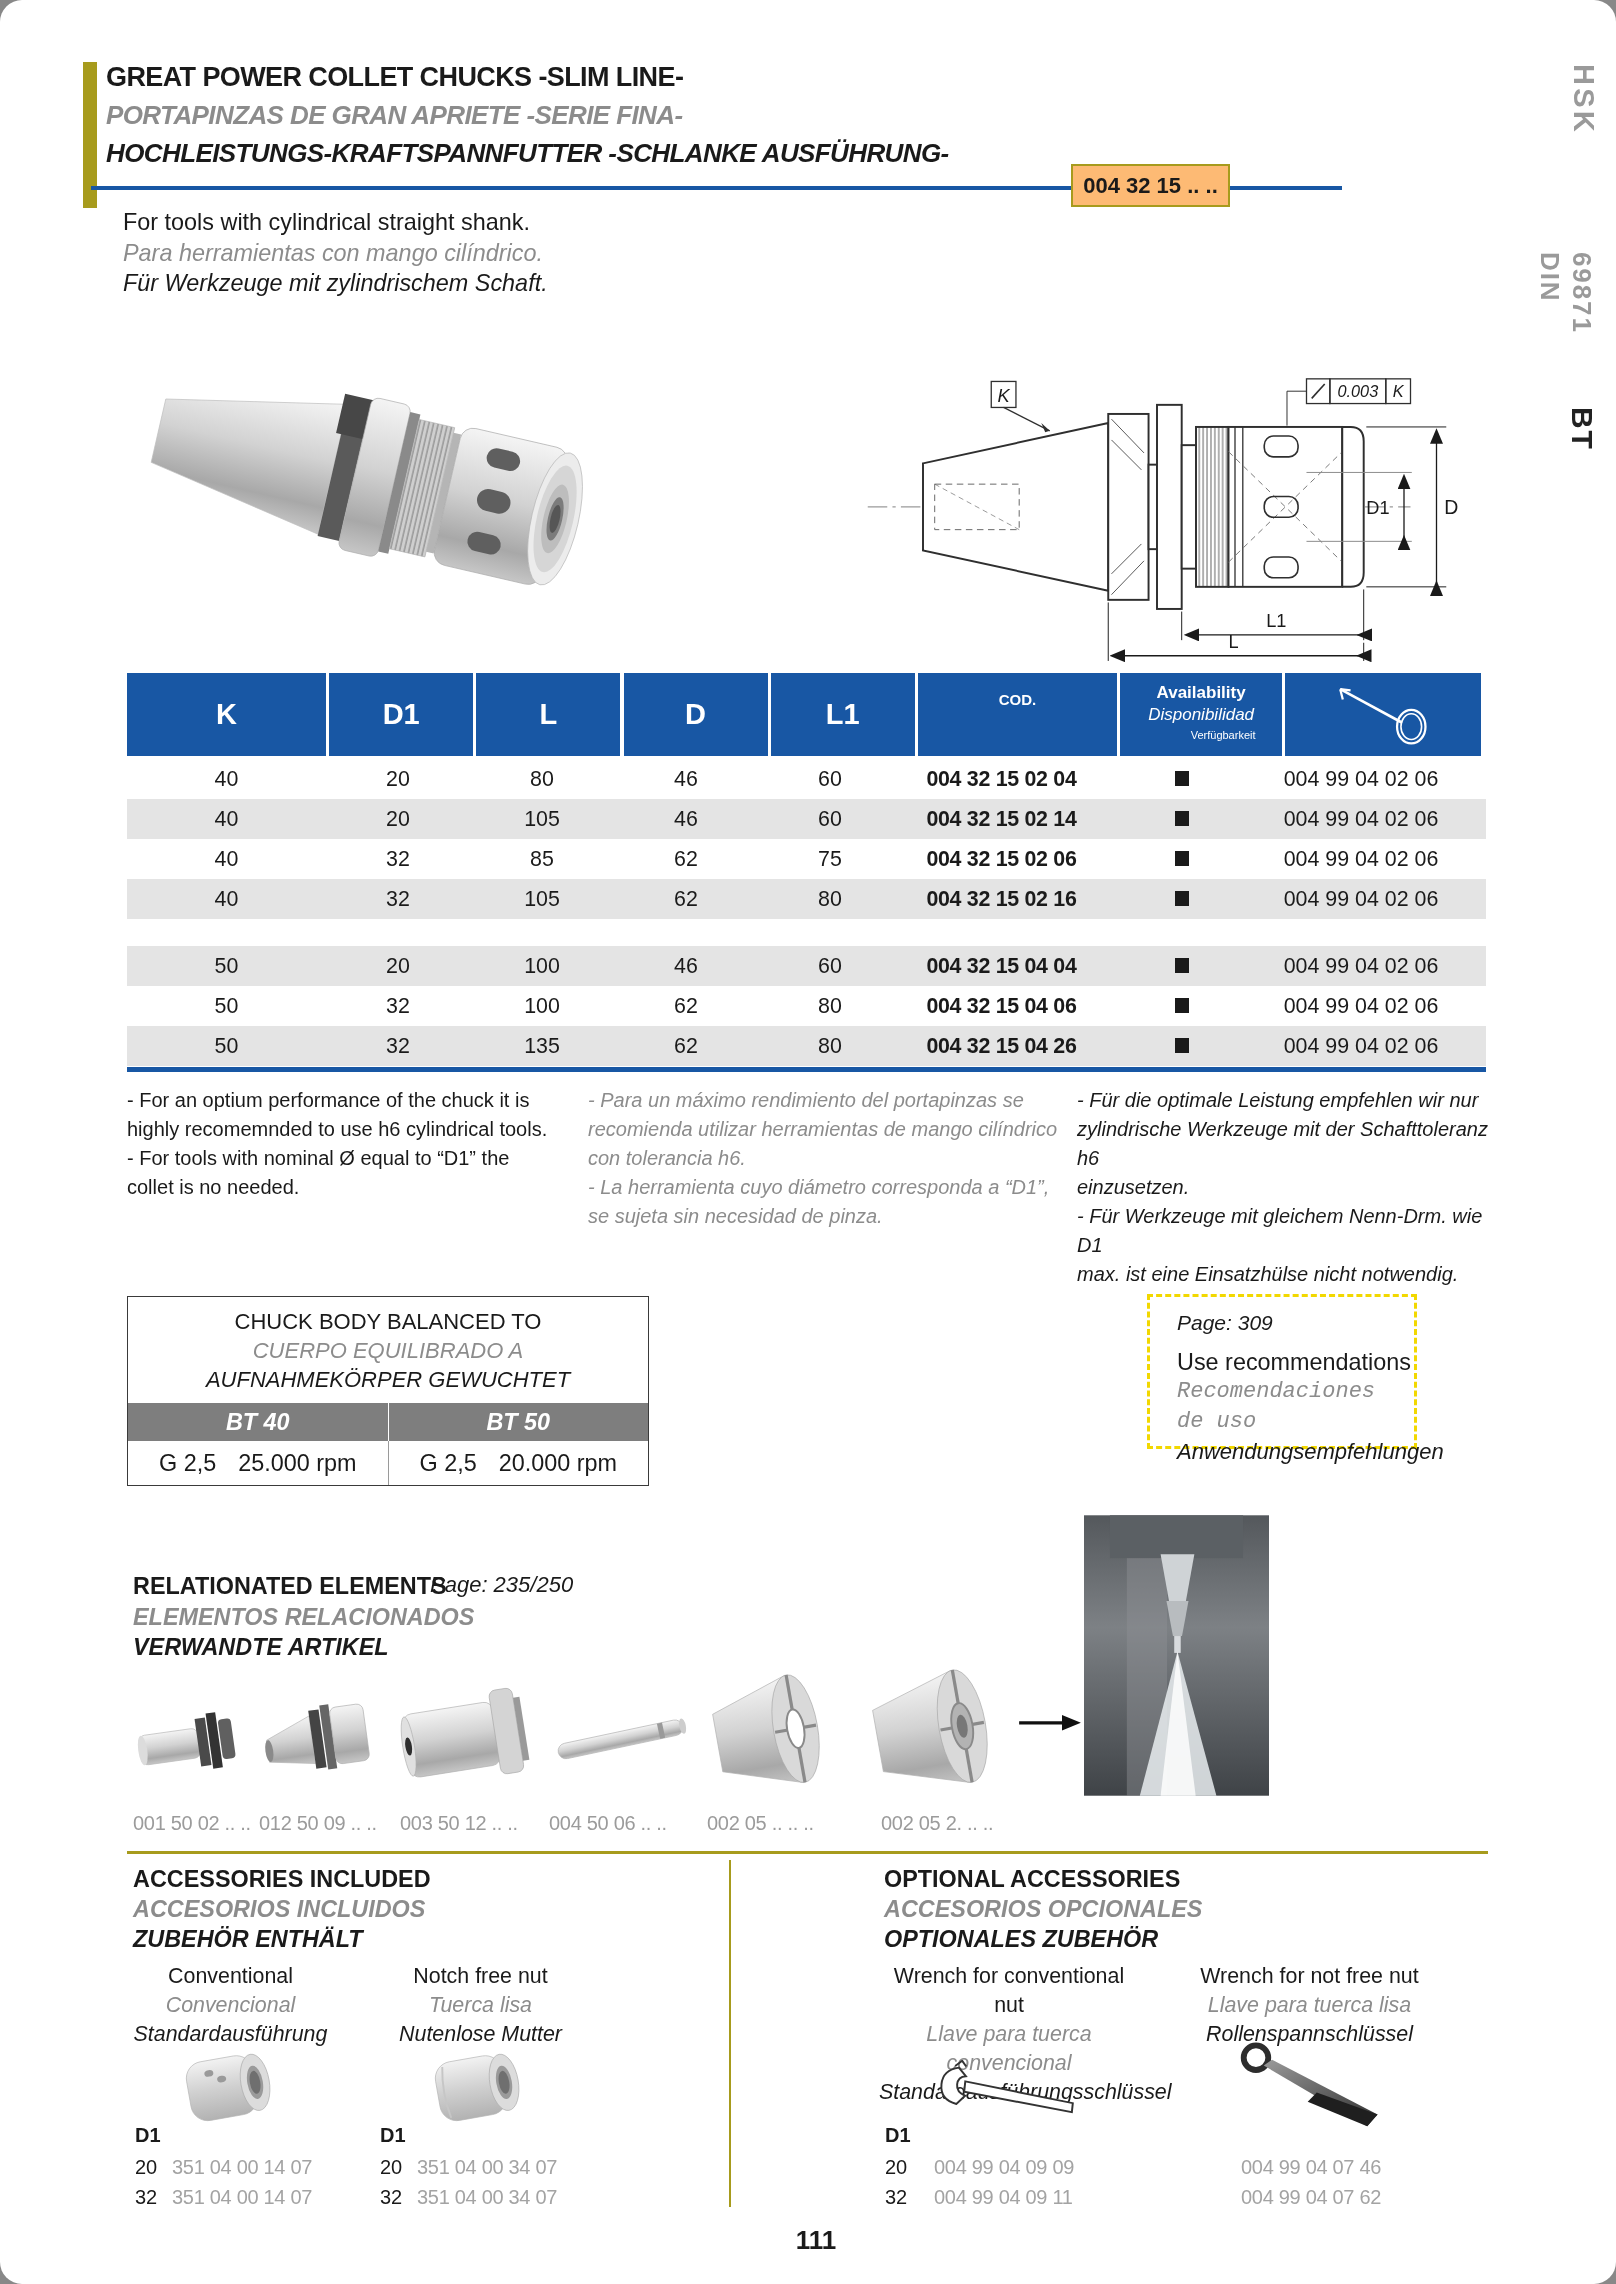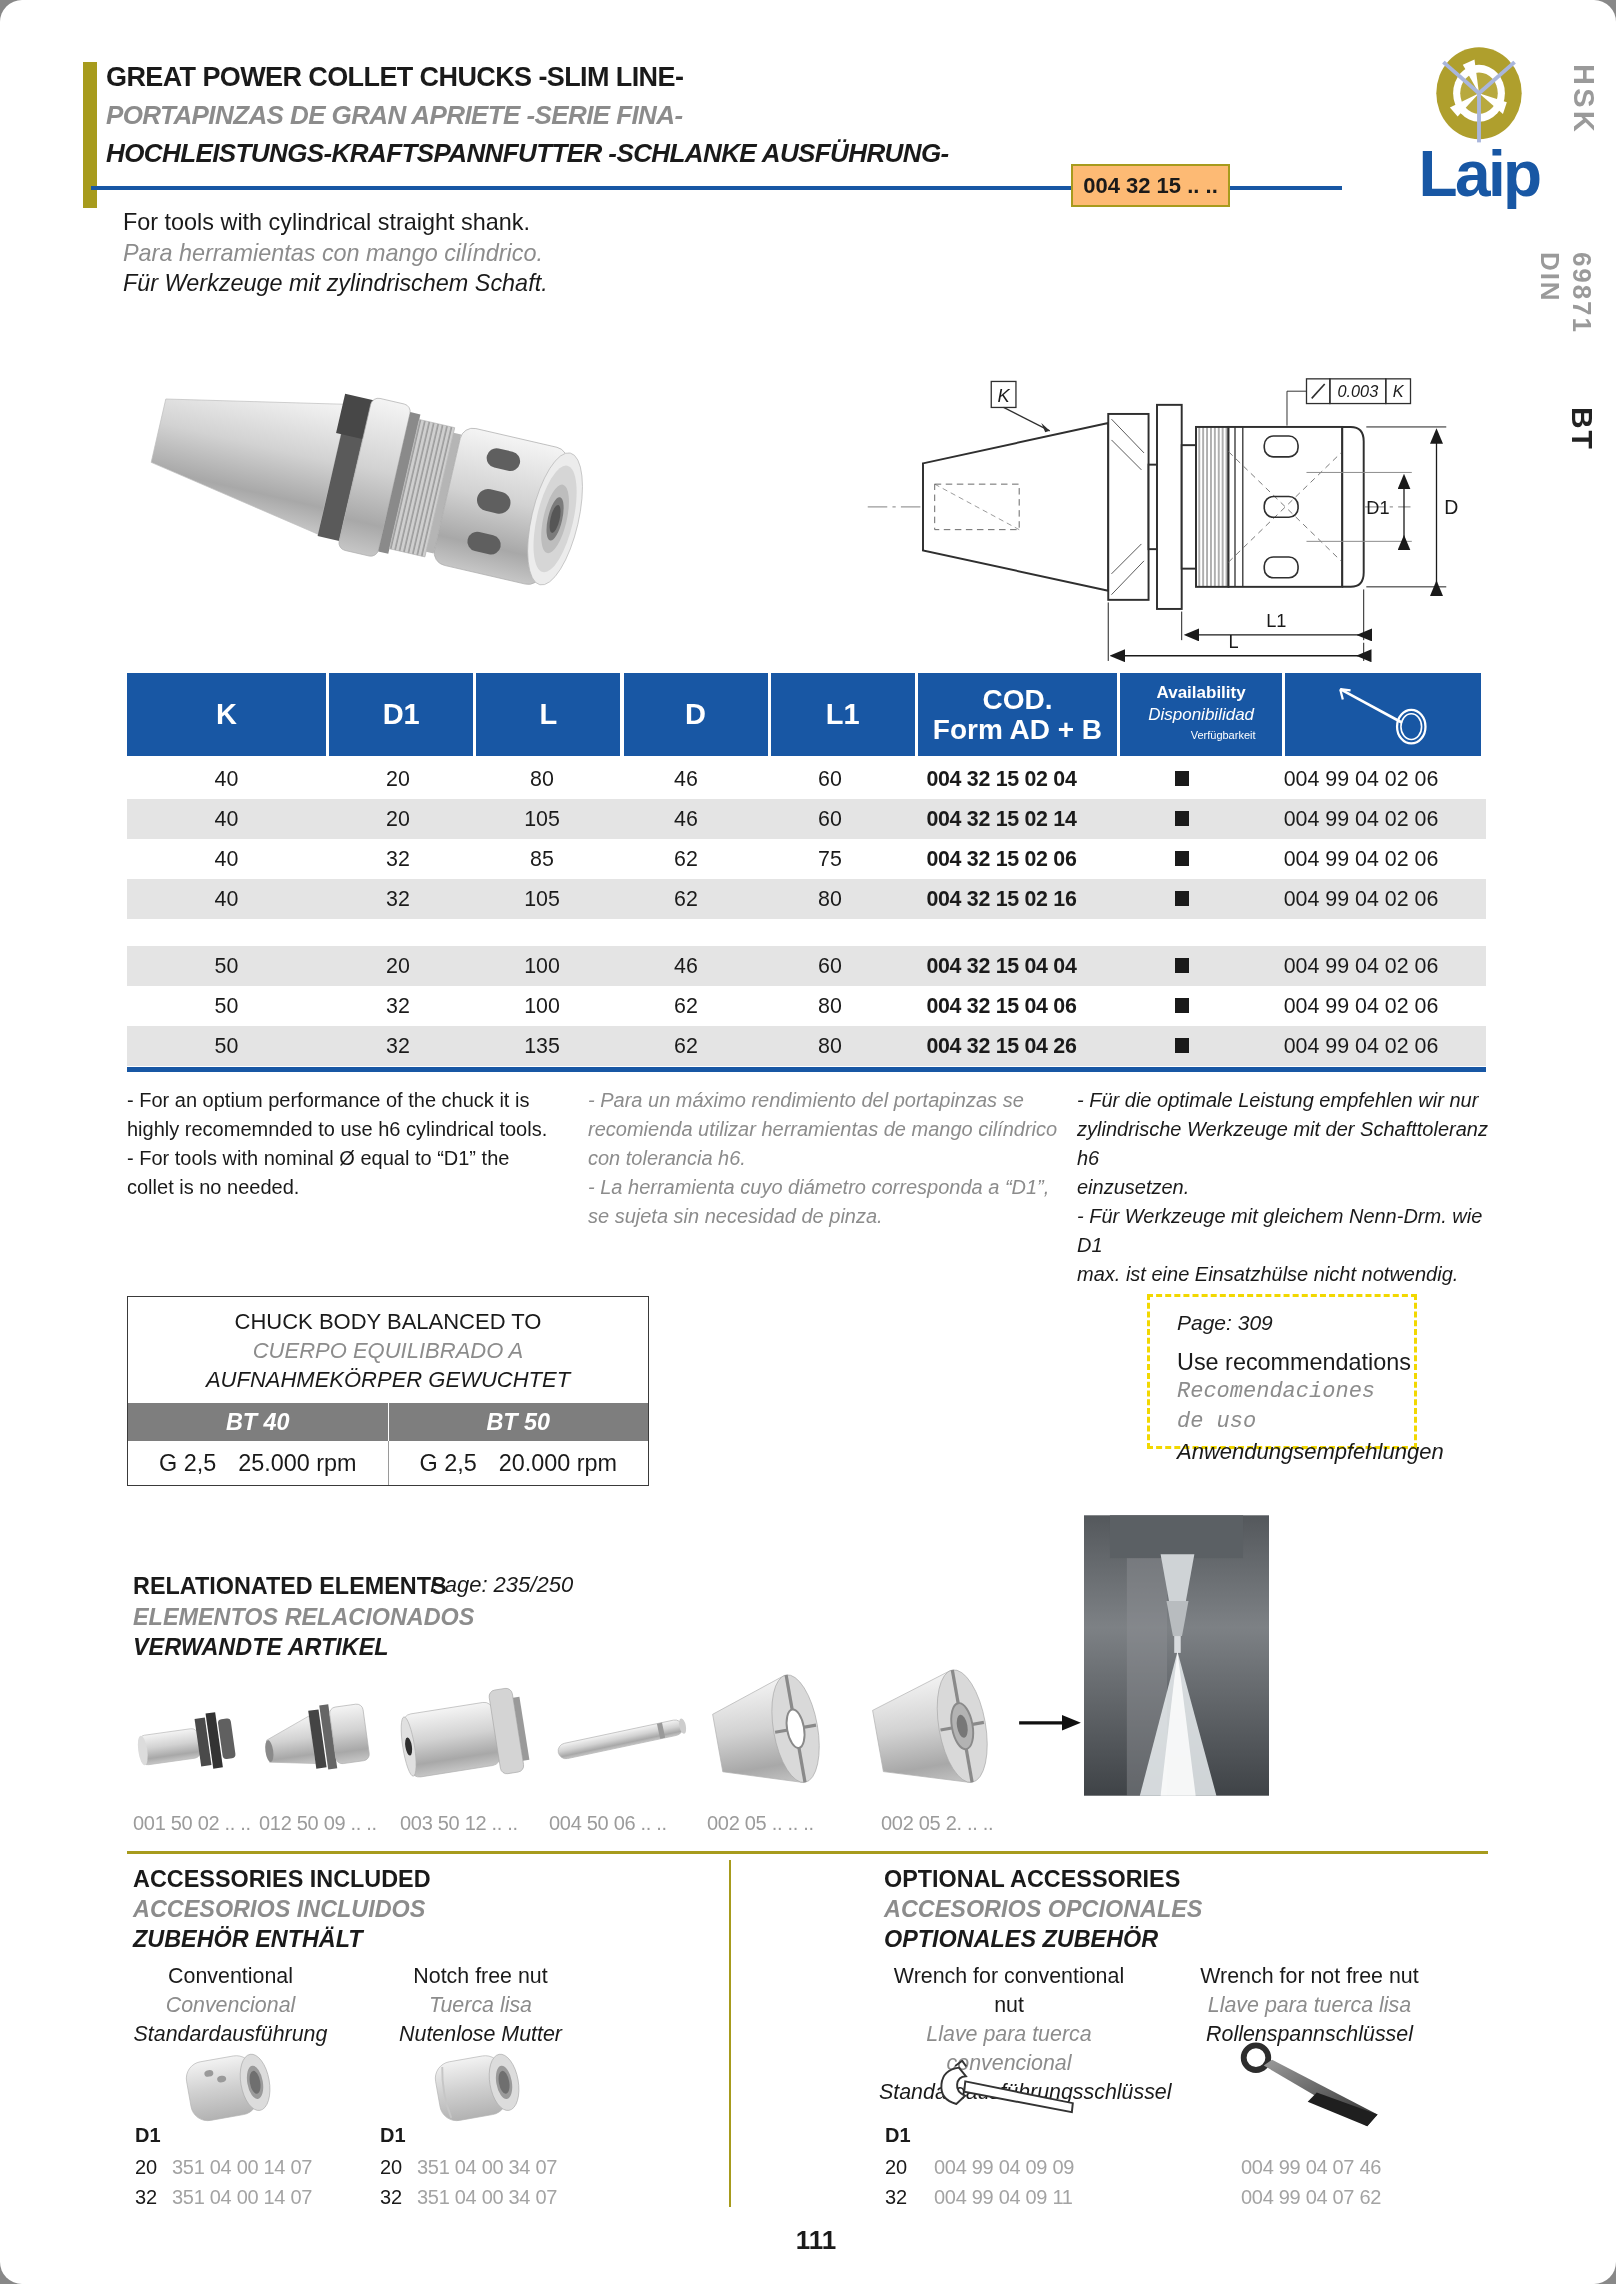--- a/index.html
+++ b/index.html
@@ -27,21 +27,21 @@
 
   .intro{left:123px;top:207px;font-size:23.4px;line-height:30.5px;}
 
   
   .maintable{left:127px;top:673px;width:1359px;}
   .thead{display:flex;gap:3.2px;height:83px;}
   .th{background:#1857A4;color:#fff;display:flex;flex-direction:column;align-items:center;justify-content:center;}
   .w1{width:199px;} .w2{width:144px;} .w3{width:144px;} .w4{width:144px;} .w5{width:144px;}
   .w6{width:199px;} .w7{width:162px;} .w8{width:196px;}
   .th-big{font-size:29px;font-weight:bold;}
-  .th-cod{font-size:28px;font-weight:bold;line-height:30px;}
+  .th-cod{font-size:15px;font-weight:bold;line-height:30px;margin-top:48px;}
   .th-av1{font-size:17px;font-weight:bold;line-height:21.4px;}
   .th-av2{font-size:17px;font-style:italic;line-height:21.4px;}
   .th-av3{font-size:11px;line-height:21.4px;margin-left:44px;}
   .tbody{margin-top:3.2px;}
   .trow{display:flex;height:40px;align-items:center;}
   .trow.even{background:#E4E4E4;}
   .c{text-align:center;font-size:21.4px;}
   .c.cod{font-weight:bold;letter-spacing:-0.3px;}
   .sq{display:inline-block;width:14.3px;height:14.3px;background:#1a1a1a;}
   .tgap{height:27px;}
@@ -94,38 +94,20 @@
 
 <div class="page">
 
   <div class="abs olive-bar"></div>
   <div class="abs title-en">GREAT POWER COLLET CHUCKS  -SLIM LINE-</div>
   <div class="abs title-es">PORTAPINZAS DE GRAN APRIETE  -SERIE FINA-</div>
   <div class="abs title-de">HOCHLEISTUNGS-KRAFTSPANNFUTTER  -SCHLANKE AUSFÜHRUNG-</div>
   <div class="abs blue-rule"></div>
   <div class="abs code-box">004 32 15 .. ..</div>
 
-  <div class="abs logo">
-    <svg width="110" height="99" viewBox="0 0 170 152">
-      <ellipse cx="85" cy="74" rx="66" ry="71" fill="#AF9F2D"></ellipse>
-      <ellipse cx="85" cy="74" rx="40" ry="44" fill="#ffffff"></ellipse>
-      <ellipse cx="85" cy="74" rx="29" ry="32" fill="#B8A93E"></ellipse>
-      <g fill="#ffffff">
-        <polygon points="85,74 60,30 78,22"></polygon>
-        <polygon points="85,74 128,88 122,106"></polygon>
-        <polygon points="85,74 52,110 40,96"></polygon>
-      </g>
-      <g stroke="#A9B6DC" stroke-width="6" fill="none">
-        <line x1="85" y1="74" x2="85" y2="150"></line>
-        <line x1="85" y1="74" x2="30" y2="26"></line>
-        <line x1="85" y1="74" x2="140" y2="26"></line>
-      </g>
-    </svg>
-    <div class="logo-word">Laip</div>
-  </div>
 
   <div class="abs vtext lbl-hsk">HSK</div>
   <div class="abs vtext lbl-din">DIN</div>
   <div class="abs vtext lbl-dinnum">69871</div>
   <div class="abs vtext lbl-bt">BT</div>
 
   <div class="abs intro">
     <div>For tools with cylindrical straight shank.</div>
     <div class="it gy">Para herramientas con mango cilíndrico.</div>
     <div class="it">Für Werkzeuge mit zylindrischem Schaft.</div>

